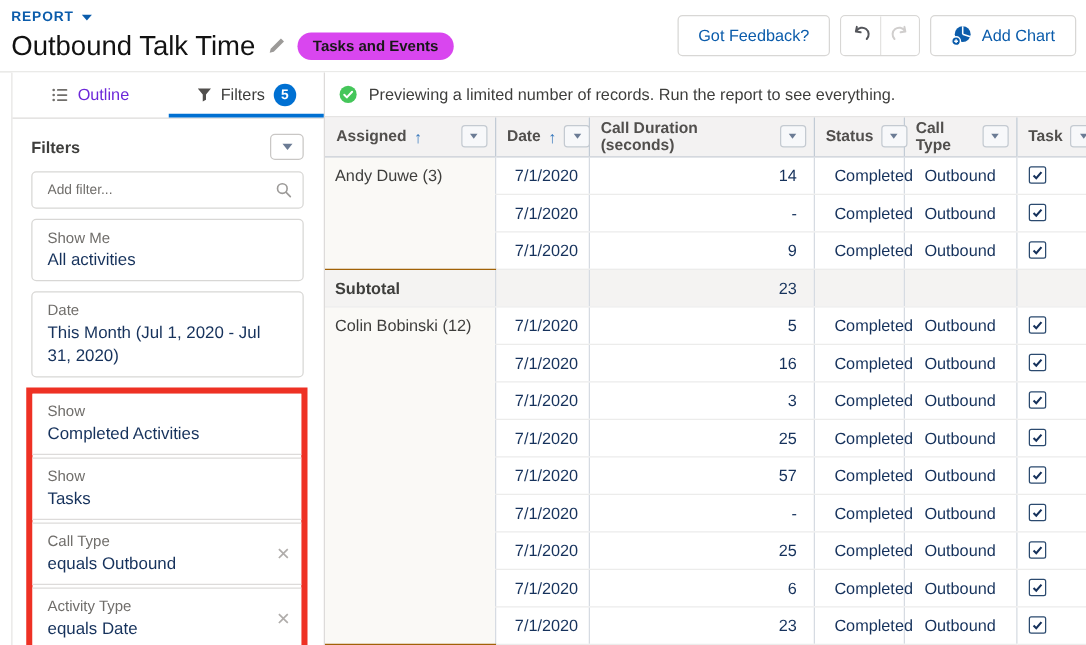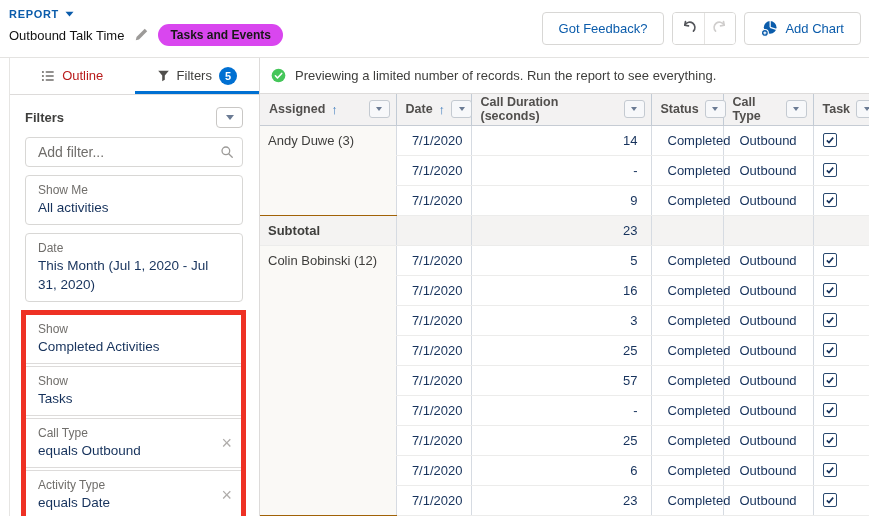--- a/index.html
+++ b/index.html
@@ -6,57 +6,57 @@
   html,body { width:869px; height:516px; overflow:hidden; background:#fff;
     font-family:"Liberation Sans","DejaVu Sans",sans-serif; }
   .app { width:869px; height:516px; display:flex; flex-direction:column; }
 
   
   .topbar { height:58px; flex:0 0 58px; display:flex; justify-content:space-between;
     padding:6px 8px 0 9px; border-bottom:1px solid #e4e3e1; background:#fff; }
   .breadcrumb-row { display:flex; align-items:center; gap:6px; height:15px; }
   .breadcrumb { font-size:11px; font-weight:bold; letter-spacing:.7px; color:var(--accent-blue); }
   .title-row { display:flex; align-items:center; gap:10px; margin-top:3px; }
-  .page-title { font-size:13px; font-weight:400; color:#121212; }
+  .page-title { font-size:22px; font-weight:400; color:#121212; }
   .type-badge { background:#d946ef; color:#181818; font-size:12px; font-weight:bold;
     padding:4px 12px; border-radius:12px; }
   .topbar-right { display:flex; align-items:flex-start; gap:8px; margin-top:6px; }
   .btn { height:33px; background:#fff; border:1px solid #d8d7d5; border-radius:4px;
     color:var(--accent-blue); font-size:13px; padding:0 16px; display:inline-flex;
     align-items:center; gap:7px; cursor:pointer; font-family:inherit; }
   .undo-group { display:flex; height:33px; border:1px solid #d8d7d5; border-radius:4px; overflow:hidden; }
   .undo-group button { width:31px; border:0; background:#fff; display:flex;
     align-items:center; justify-content:center; cursor:pointer; }
   .undo-group button + button { border-left:1px solid #e4e3e1; }
 
   
   .main { flex:1; display:flex; margin-left:9px; min-height:0; }
 
   
   .panel { width:251px; flex:0 0 251px; border-left:1px solid #e6e5e3;
     border-right:1px solid #dddbda; background:#fff; }
   .tabs { display:flex; height:37px; border-bottom:1px solid #dddbda; }
   .tab { flex:1; display:flex; align-items:center; justify-content:center; gap:7px;
-    font-size:13px; color:#b91c1c; cursor:pointer; border-bottom:3px solid transparent;
+    font-size:13px; color:#6d28d9; cursor:pointer; border-bottom:3px solid transparent;
     padding-top:2px; }
   .tab.active { border-bottom-color:var(--brand-blue); font-weight:400; color:#3e3e3c; }
   .tab-count { min-width:18px; height:18px; border-radius:9px; background:var(--brand-blue);
     color:#fff; font-size:11px; font-weight:bold; display:inline-flex; align-items:center;
     justify-content:center; padding:0 4px; }
   .panel-body { padding:10px 16px 0 15px; }
   .filters-head { display:flex; align-items:center; justify-content:space-between;
     height:24px; margin-bottom:8px; }
   .filters-head .hd { font-size:13px; font-weight:bold; color:#3e3e3c; }
   .dd-btn { width:27px; height:21px; border:1px solid #c9c7c5; border-radius:4px;
     background:#fff; display:inline-flex; align-items:center; justify-content:center; cursor:pointer; }
   .tri { width:0; height:0; border-left:4px solid transparent; border-right:4px solid transparent;
     border-top:5px solid #6b7b94; }
   .addfilter { position:relative; margin-bottom:8px; }
   .addfilter input { width:100%; height:30px; border:1px solid #d8d7d5; border-radius:4px;
-    padding:0 30px 0 12px; font-size:14px; color:#3e3e3c; font-family:inherit; }
+    padding:0 30px 0 12px; font-size:11px; color:#3e3e3c; font-family:inherit; }
   .addfilter input::placeholder { color:#706e6b; }
   .addfilter .mag { position:absolute; right:9px; top:8px; }
 
   .fcard { position:relative; background:#fff; border:1px solid #d8d7d5; border-radius:4px;
     padding:6px 26px 7px 12px; margin-bottom:8px; cursor:pointer; }
   .flabel { font-size:12px; color:#706e6b; line-height:16px; }
   .fvalue { font-size:13.5px; color:var(--value-navy); line-height:19px; }
   .fremove { position:absolute; right:9px; top:50%; transform:translateY(-50%);
     font-size:18px; color:#b0adab; line-height:1; cursor:pointer; }
   .redbox { margin:0 0 0 -4px; width:225px; border:5px solid var(--highlight-red);

